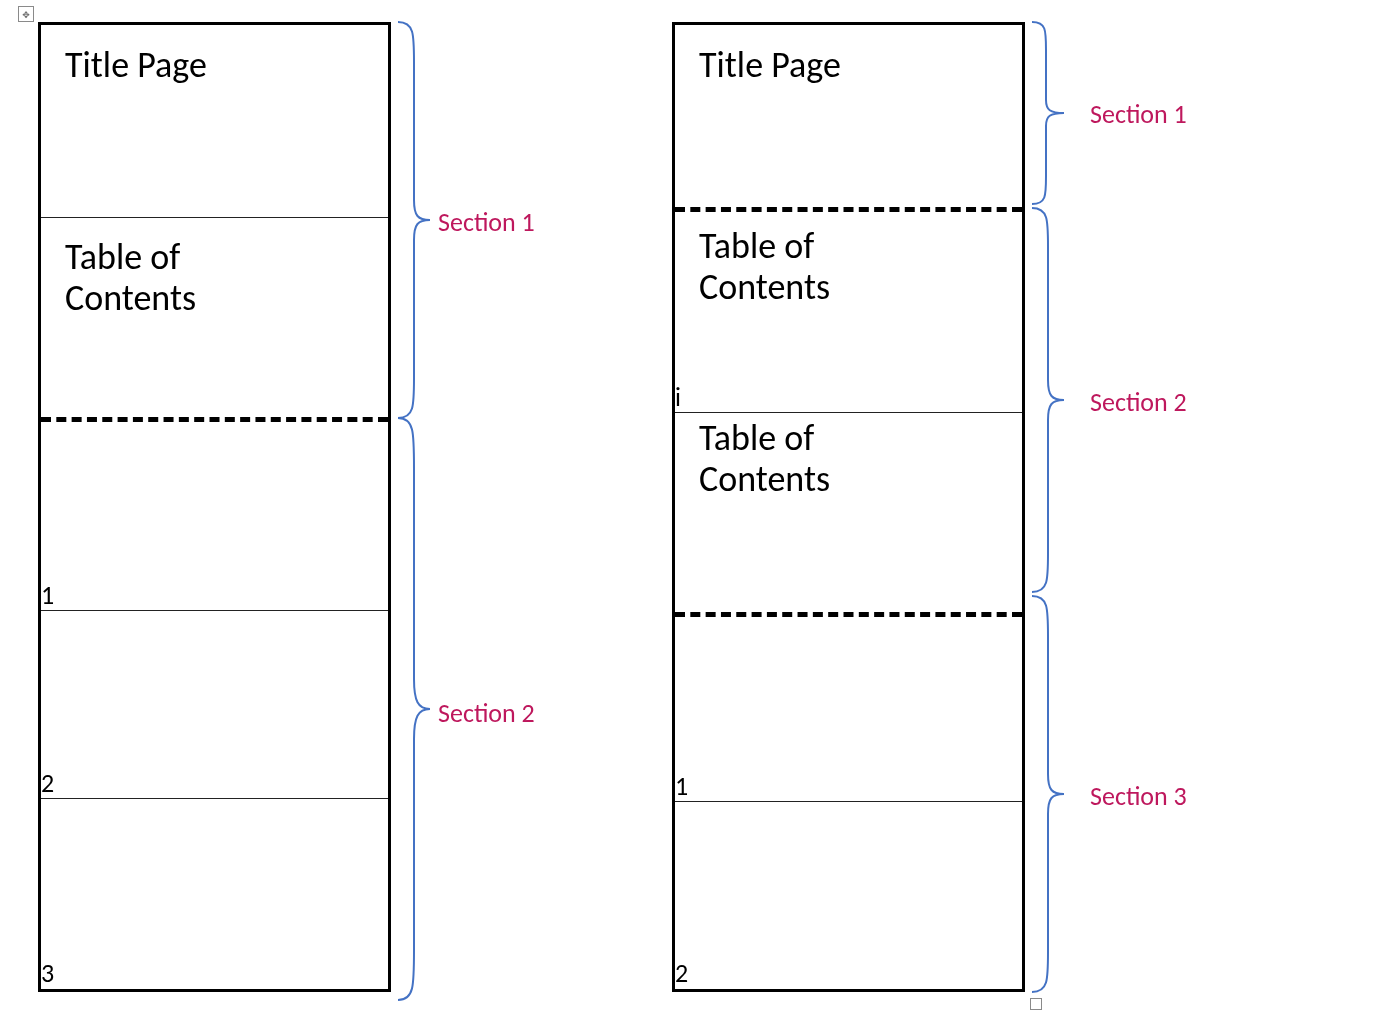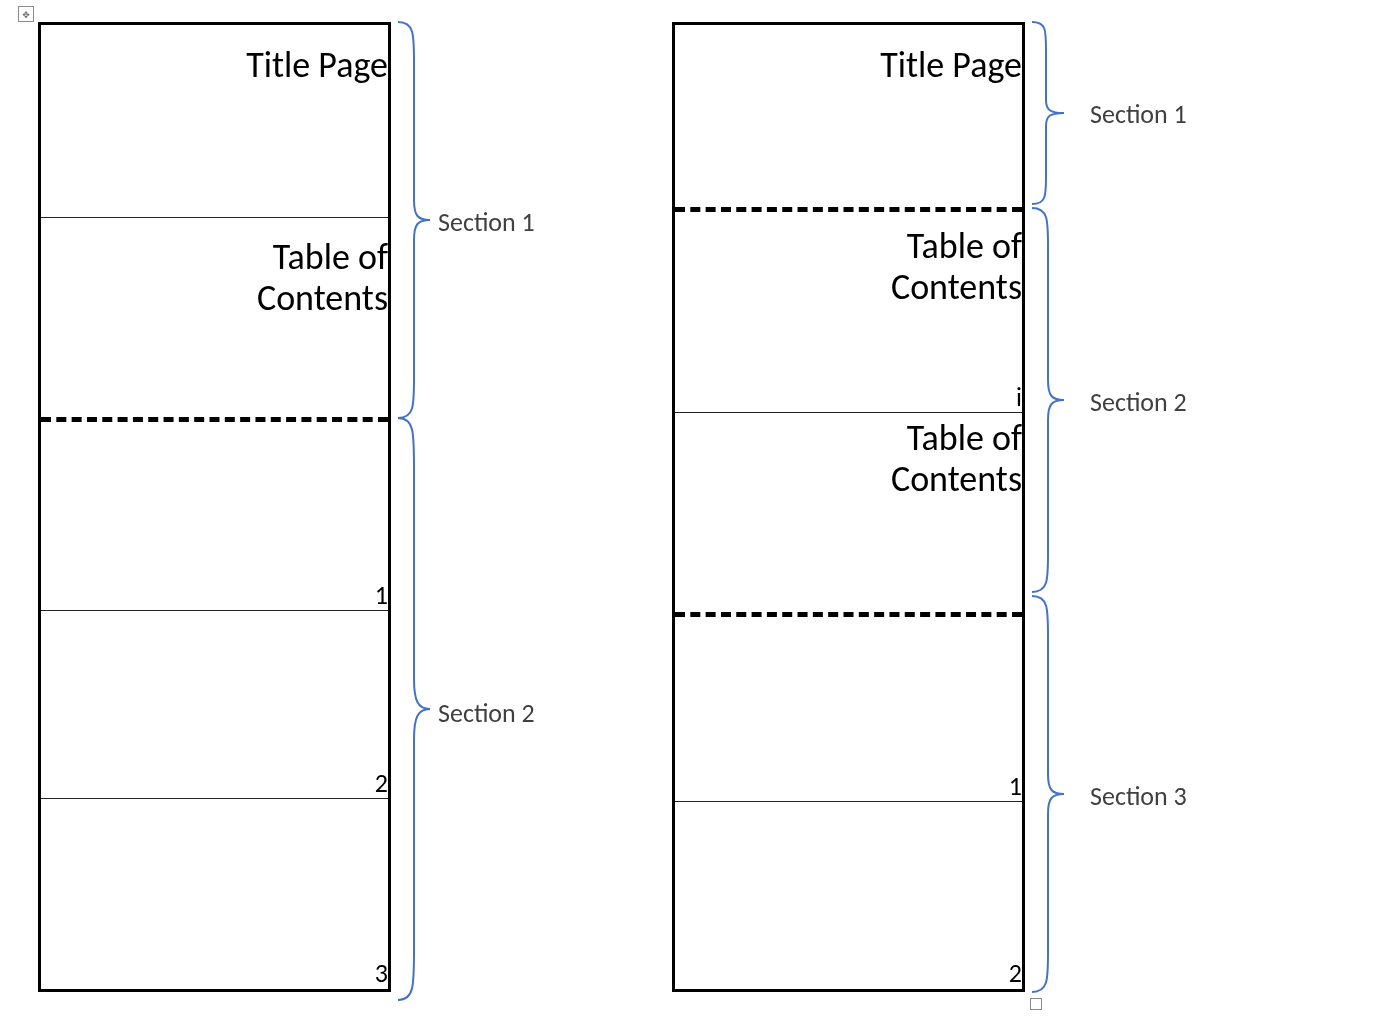--- a/index.html
+++ b/index.html
@@ -18,21 +18,21 @@
     position: absolute;
     border: 3.5px solid #000;
     box-sizing: border-box;
     background: #fff;
   }
   .page {
     position: absolute;
     left: 0;
     right: 0;
     box-sizing: border-box;
-    text-align: right;
+    text-align: left;
     padding-left: 24px;
   }
   .page-title {
     font-size: 36px;
     line-height: 1.15;
     padding-top: 20px;
   }
   .page-num {
     position: absolute;
     bottom: 0;
@@ -52,21 +52,21 @@
   .dash-line {
     position: absolute;
     left: 0;
     right: 0;
     height: 0;
     border-top: 5px dashed #000;
   }
   .section-label {
     position: absolute;
     font-size: 26px;
-    color: #404040;
+    color: #be185d;
     white-space: nowrap;
   }
   .brace {
     position: absolute;
     overflow: visible;
   }
   .brace path {
     fill: none;
     stroke: #4472C4;
     stroke-width: 2;

